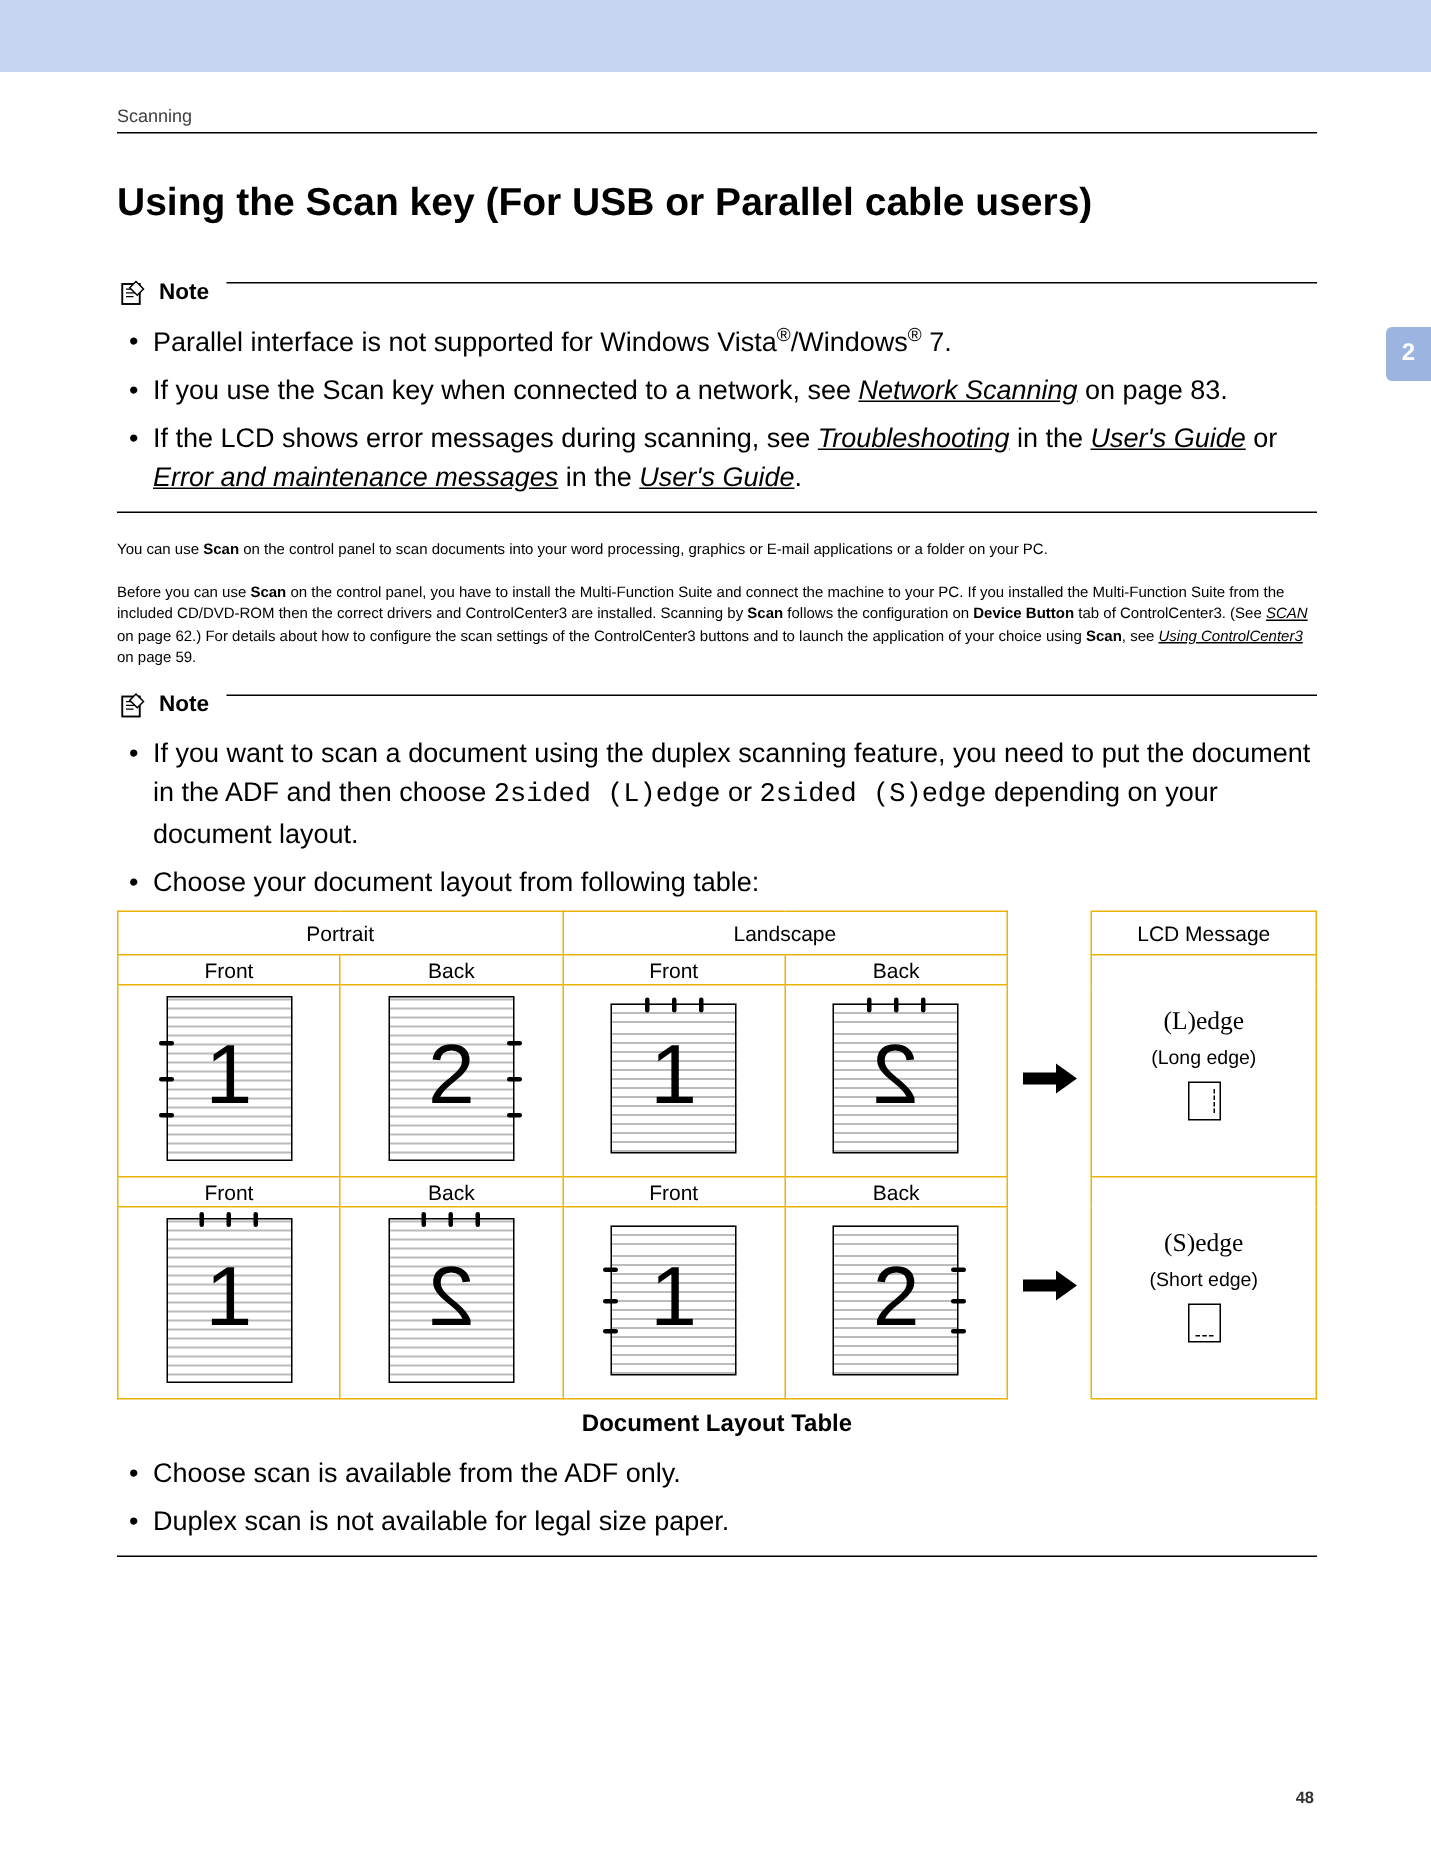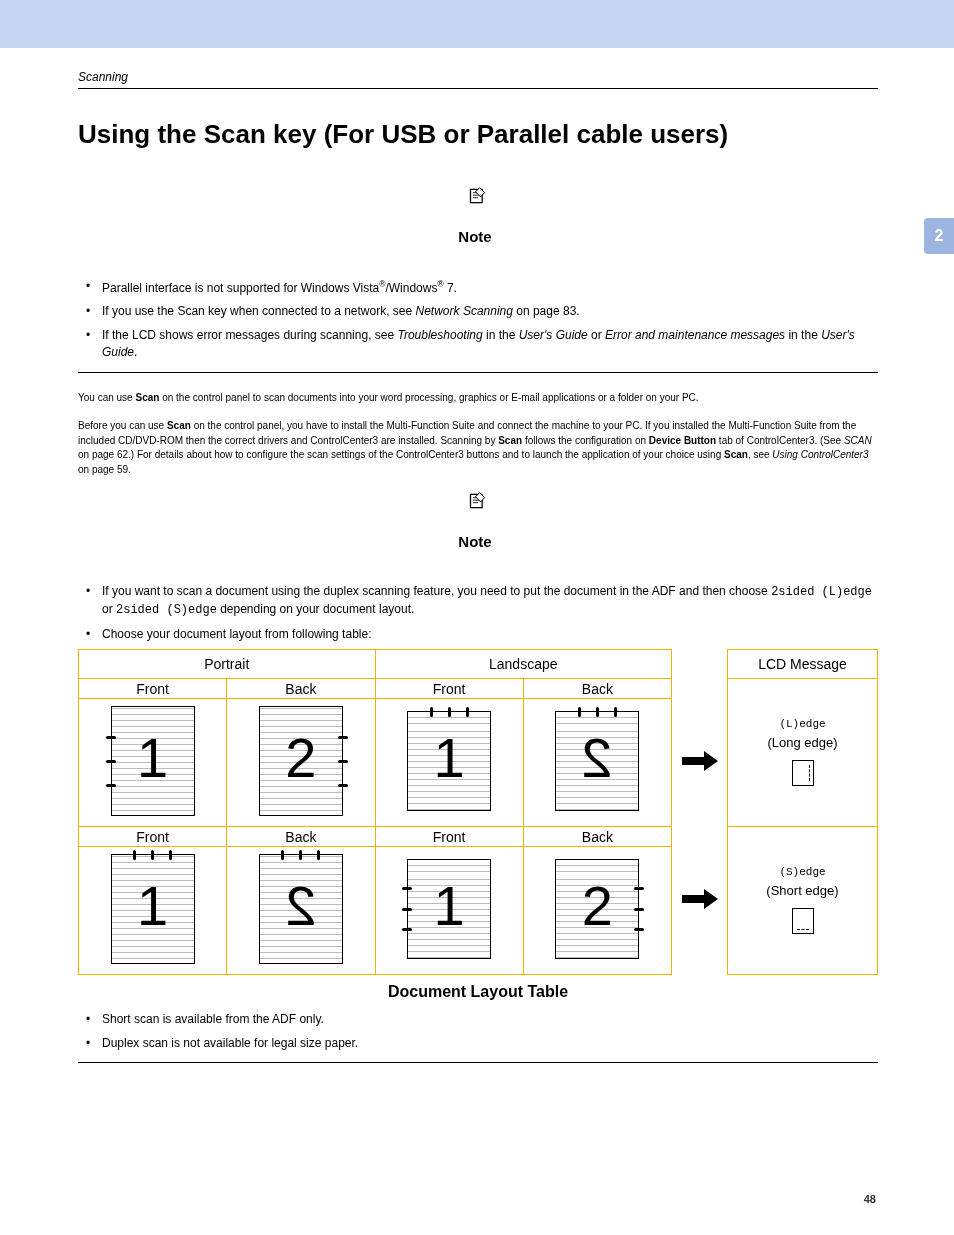--- a/index.html
+++ b/index.html
@@ -18,40 +18,37 @@
     background: #c6d5f2;
   }
   .content {
     position: absolute;
     top: 70px;
     left: 78px;
     width: 800px;
   }
   .section-label {
     font-size: 12px;
-    color: #000000;
+    color: #404040;
     margin-bottom: 4px;
-    font-style: italic;
   }
   .hr-top {
     border: none;
     border-top: 1px solid #000;
     margin-bottom: 30px;
   }
   h1 {
     font-size: 26px;
     font-weight: bold;
     margin-bottom: 36px;
   }
   .note-block { margin: 10px 0 18px 0; }
   .note-header {
     display: flex;
-    align-items: center;
-    gap: 22px;
-    flex-direction: column;
+    gap: 6px;
   }
   .note-icon {
     width: 22px; height: 20px;
     display: inline-flex; align-items: center; justify-content: center;
   }
   .note-label {
     font-weight: bold;
     font-size: 15px;
     margin-right: 6px;
   }
@@ -62,31 +59,31 @@
     margin-top: 2px;
   }
   ul.bullets {
     list-style: none;
     padding-left: 8px;
     margin-top: 8px;
   }
   ul.bullets > li {
     position: relative;
     padding-left: 16px;
-    font-size: 12px;
+    font-size: 18px;
     line-height: 1.45;
     margin-bottom: 6px;
   }
   ul.bullets > li::before {
     content: "•";
     position: absolute;
     left: 0;
     top: 0;
   }
-  .italic { font-style: italic; }
+  .italic { font-style: italic; text-decoration: underline; }
   .bold { font-weight: bold; }
   sup { font-size: 0.7em; vertical-align: super; }
   .mono { font-family: "Courier New", monospace; text-align: center; }
   p.body {
     font-size: 10px;
     line-height: 1.45;
     margin-bottom: 14px;
   }
   .chapter-tab {
     position: absolute;
@@ -115,21 +112,21 @@
     text-align: center;
     font-size: 14px;
     vertical-align: middle;
   }
   .layout-table .hdr { height: 24px; }
   .layout-table .sub { height: 20px; }
   .layout-table .cell-img { height: 128px; padding: 6px; }
   .arrow-cell { width: 56px; }
   .lcd-cell { width: 150px; padding: 6px; }
   .lcd-text { font-size: 13px; line-height: 1.6; }
-  .lcd-code { font-family: Liberation Mono, monospace; font-size: 11px; }
+  .lcd-code { font-family: Liberation Serif, serif; font-size: 17px; }
   .doc-caption {
     text-align: center;
     font-weight: bold;
     font-size: 16px;
     margin: 8px 0 10px 0;
   }
   .note-end-rule {
     border-top: 1px solid #000;
     margin-top: 10px;
   }
@@ -396,20 +393,20 @@
                 </div>
             <span class="num">2</span>
           </div>
         </td>
       </tr>
     </tbody>
       </table>
     <div class="doc-caption">Document Layout Table</div>
 
     <ul class="bullets">
-      <li>Short scan is available from the ADF only.</li>
+      <li>Choose scan is available from the ADF only.</li>
       <li>Duplex scan is not available for legal size paper.</li>
     </ul>
     <div class="note-end-rule"></div>
   </div>
 </div>
 
 <div class="page-num">48</div>
 
 </body></html>

